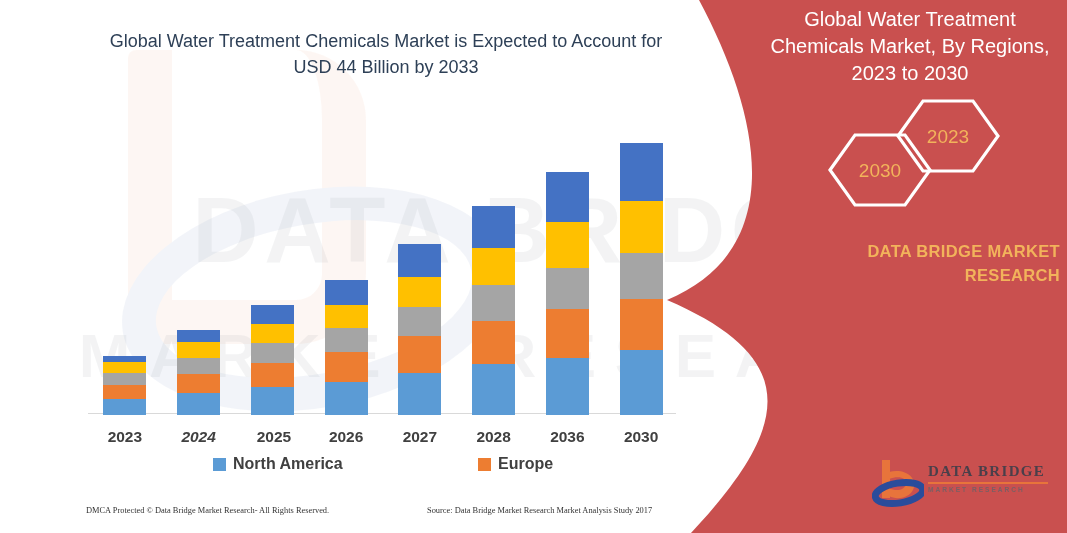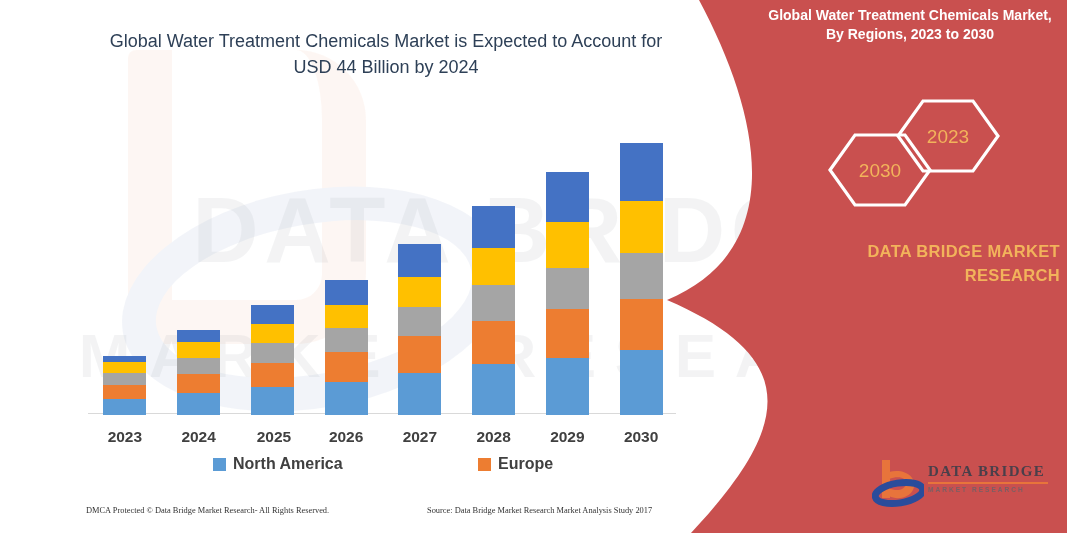--- a/index.html
+++ b/index.html
@@ -40,22 +40,22 @@
   }
   .wm-line1{top:178px;left:0;font-size:92px;}
   .wm-line2{top:320px;left:0;font-size:62px;letter-spacing:.30em;}
 
   
   .red-panel{position:absolute;right:0;top:0;width:400px;height:533px;}
   .red-panel svg{display:block;}
 
   .panel-title{
     position:absolute;left:760px;top:6px;width:300px;
-    text-align:center;color:#ffffff;font-size:14px;line-height:1.35;
-    font-weight:700;font-family:"Liberation Sans", sans-serif;
+    text-align:center;color:#ffffff;font-size:20px;line-height:1.35;
+    font-weight:400;font-family:"Liberation Sans", sans-serif;
   }
   .hexwrap{position:absolute;left:800px;top:92px;width:230px;height:120px;}
   .hexwrap svg{display:block;}
   .brand-lines{
     position:absolute;left:800px;top:240px;width:260px;text-align:right;
     color:#F2B35B;font-size:16.5px;line-height:1.45;font-weight:600;
     letter-spacing:.02em;
   }
 
   
@@ -99,21 +99,21 @@
 
   <div class="wm-logo">
     <div class="wm-b"></div>
     <div class="wm-swoosh"></div>
   </div>
   <div class="wm-text">
     <div class="wm-line1">DATA BRIDGE</div>
     <div class="wm-line2">MARKET RESEARCH</div>
   </div>
 
-  <div class="chart-title">Global Water Treatment Chemicals Market is Expected to Account for USD 44 Billion by 2024</div>
+  <div class="chart-title">Global Water Treatment Chemicals Market is Expected to Account for USD 44 Billion by 2033</div>
 
   <div class="axis-line"></div>
   <div class="plot" id="plot">
       <div class="bar" style="left: 15.375px;">
         <div class="seg" style="height: 5.9px; background: rgb(68, 114, 196);"></div>
         <div class="seg" style="height: 10.8167px; background: rgb(255, 192, 0);"></div>
         <div class="seg" style="height: 11.8px; background: rgb(165, 165, 165);"></div>
         <div class="seg" style="height: 14.75px; background: rgb(237, 125, 49);"></div>
         <div class="seg" style="height: 15.7333px; background: rgb(91, 155, 213);"></div>
       </div>
@@ -162,26 +162,26 @@
       <div class="bar" style="left: 531.625px;">
         <div class="seg" style="height: 58.0167px; background: rgb(68, 114, 196);"></div>
         <div class="seg" style="height: 52.1167px; background: rgb(255, 192, 0);"></div>
         <div class="seg" style="height: 46.2167px; background: rgb(165, 165, 165);"></div>
         <div class="seg" style="height: 51.1333px; background: rgb(237, 125, 49);"></div>
         <div class="seg" style="height: 64.9px; background: rgb(91, 155, 213);"></div>
       </div>
     </div>
   <div class="xlabels" id="xlabels">
       <div class="xlabel" style="left: 4.875px;">2023</div>
-      <div class="xlabel" style="left: 78.625px;">2024</div>
+      <div class="xlabel" style="left: 78.625px; font-style: italic;">2024</div>
       <div class="xlabel" style="left: 154px;">2025</div>
       <div class="xlabel" style="left: 226.125px;">2026</div>
       <div class="xlabel" style="left: 299.875px;">2027</div>
       <div class="xlabel" style="left: 373.625px;">2028</div>
-      <div class="xlabel" style="left: 447.375px;">2029</div>
+      <div class="xlabel" style="left: 447.375px;">2036</div>
       <div class="xlabel" style="left: 521.125px;">2030</div>
     </div>
   <div class="legend" id="legend">
       <div class="legend-item" style="left: 125px;">
         <span class="legend-swatch" style="background: rgb(91, 155, 213);"></span>
         <span class="legend-label">North America</span>
       </div>
       <div class="legend-item" style="left: 390px;">
         <span class="legend-swatch" style="background: rgb(237, 125, 49);"></span>
         <span class="legend-label">Europe</span>

